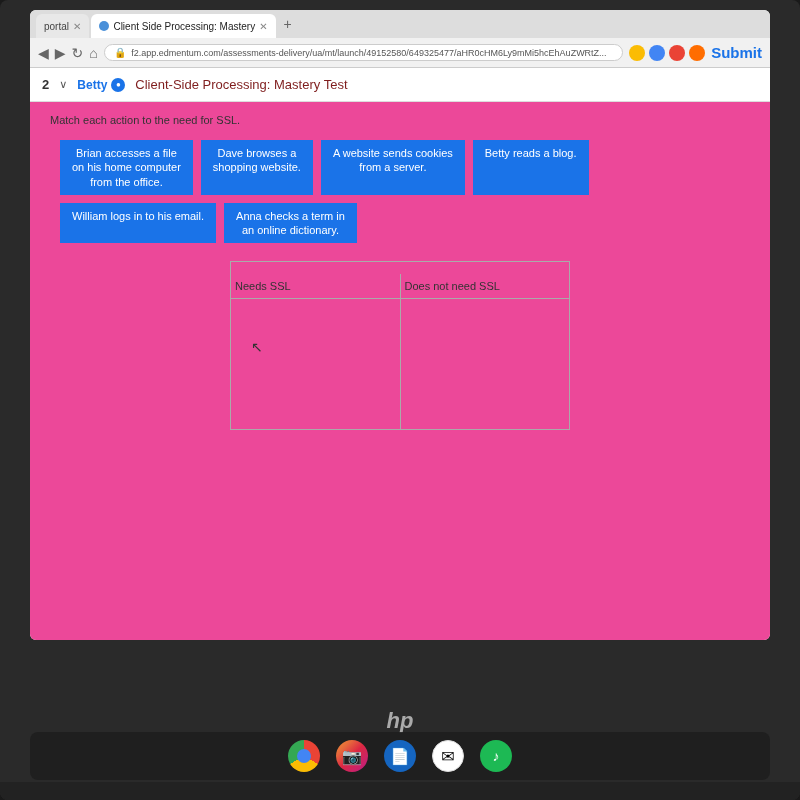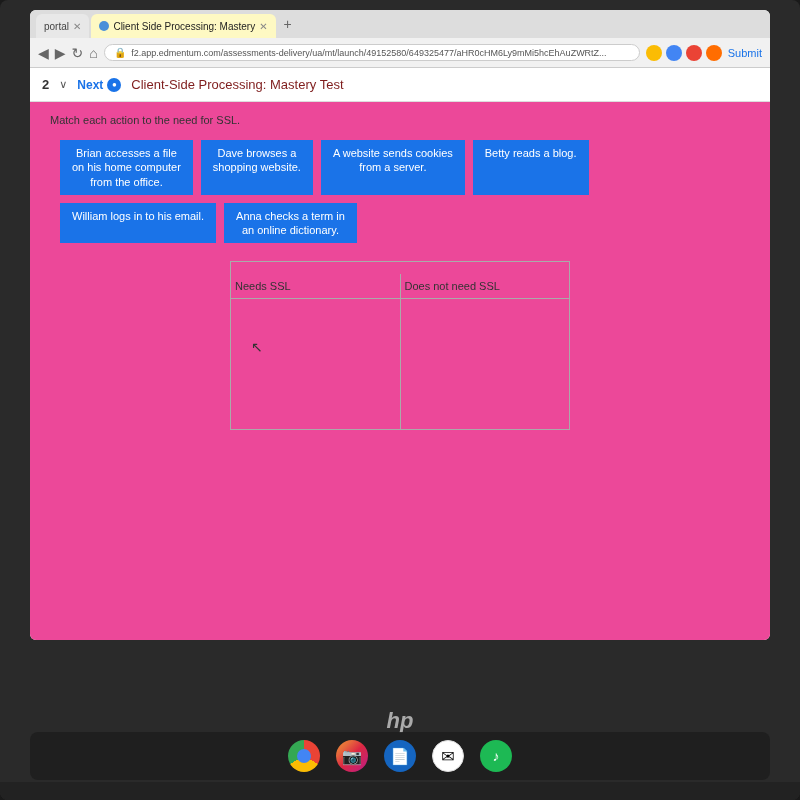--- a/index.html
+++ b/index.html
@@ -56,21 +56,21 @@
       background: #e8e8e8;
       border-radius: 6px 6px 0 0;
       padding: 2px 8px;
       font-size: 10px;
       color: #444;
       height: 24px;
       gap: 4px;
     }
 
     .tab.active {
-      background: #fef9c3;
+      background: #ffffff;
       color: #222;
     }
 
     .tab-close {
       font-size: 10px;
       color: #888;
       cursor: pointer;
     }
 
     .tab-icon {
@@ -140,23 +140,23 @@
       align-items: center;
       justify-content: center;
       font-size: 9px;
       font-weight: bold;
     }
 
     .submit-btn {
       background: none;
       border: none;
       color: #1a73e8;
-      font-size: 11px;
+      font-size: 15px;
       cursor: pointer;
-      font-weight: normal;
+      font-weight: bold;
     }
 
     
     .app-header {
       display: flex;
       align-items: center;
       background: #fff;
       padding: 6px 12px;
       gap: 10px;
       border-bottom: 1px solid #ddd;
@@ -379,21 +379,21 @@
           <div class="b-icon" style="background:#ea4335;"></div>
           <div class="b-icon" style="background:#ff6d00;"></div>
         </div>
         <button class="submit-btn">Submit</button>
       </div>
 
       <div class="app-header">
         <span class="question-num">2</span>
         <span style="font-size:11px; color:#555;">∨</span>
         <button class="next-btn">
-          <span>Next</span>
+          <span>Betty</span>
           <div class="next-icon">
             <span style="color:#fff; font-size:8px;">●</span>
           </div>
         </button>
         <span class="page-title">Client-Side Processing: Mastery Test</span>
       </div>
 
       <div class="main-content">
         <p class="instructions">Match each action to the need for SSL.</p>
 

